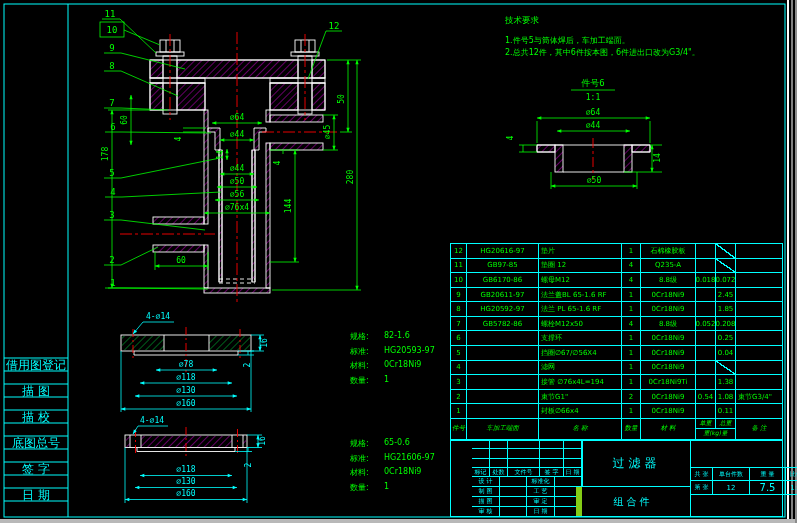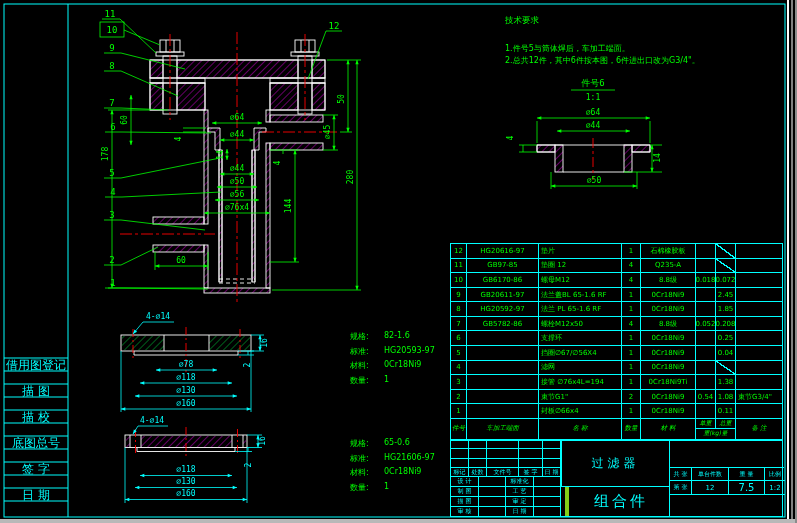--- a/index.html
+++ b/index.html
@@ -2,21 +2,21 @@
 <html><head>
 <meta charset="utf-8">
 <style>
   html,body{margin:0;padding:0;background:#000;}
   #wrap{position:relative;width:797px;height:523px;background:#000;overflow:hidden;
         font-family:"DejaVu Sans",sans-serif;}
   #cad{position:absolute;left:0;top:0;}
   .ht{position:absolute;color:#00ff00;font-size:8px;line-height:12.5px;white-space:nowrap;}
   
   #notes{left:505px;top:14px;}
-  #notes .nt{font-size:8.5px;margin-bottom:16px;}
+  #notes .nt{font-size:8.5px;margin-bottom:8px;}
   
   .finfo{position:absolute;width:120px;}
   .finfo .fr{display:grid;grid-template-columns:34px auto;height:14.5px;font-size:8px;color:#00ff00;margin-left:16px;}
   
   .lsl{position:absolute;left:4px;width:64px;text-align:center;color:#00ffff;font-size:12px;line-height:13px;}
   
   #bom{position:absolute;left:450px;top:243px;width:333px;border:1px solid #00ffff;box-sizing:border-box;background:#000;}
   .br{display:grid;grid-template-columns:16px 72px 83px 19px 55px 20px 20px 46px;height:14.58px;}
   .c{box-sizing:border-box;border-right:1px solid #00ffff;border-bottom:1px solid #00ffff;
      display:flex;align-items:center;justify-content:center;color:#00ff00;font-size:7px;
@@ -27,21 +27,21 @@
   #bomh{display:grid;grid-template-columns:16px 72px 83px 19px 55px 40px 46px;height:21px;font-style:italic;}
   #bomh .c{font-size:6.5px;}
   #wcell{display:grid;grid-template-rows:10px 10px;padding:0;border-right:1px solid #00ffff;border-bottom:1px solid #00ffff;box-sizing:border-box;}
   #wtop{display:grid;grid-template-columns:20px 19px;}
   #wtop div,#wbot{display:flex;align-items:center;justify-content:center;color:#00ff00;font-size:6px;}
   #wtop div:first-child{border-right:1px solid #00ffff;border-bottom:1px solid #00ffff;box-sizing:border-box;}
   #wtop div:last-child{border-bottom:1px solid #00ffff;box-sizing:border-box;}
   
   #tblock{position:absolute;left:450px;top:440px;width:333px;height:77px;border:1px solid #00ffff;
           border-top:none;box-sizing:border-box;color:#00ffff;}
-  .tb-abs{position:absolute;box-sizing:border-box;}
+  .tb-abs{position:absolute;box-sizing:border-box;margin-left:21px;}
   .tcell{box-sizing:border-box;border-right:1px solid #00ffff;border-bottom:1px solid #00ffff;
          display:flex;align-items:center;justify-content:center;font-size:6px;color:#00ffff;
          overflow:hidden;white-space:nowrap;}
 </style>
 </head>
 <body>
 
 <div id="wrap">
 
 <svg id="cad" width="797" height="523" viewBox="0 0 797 523">
@@ -594,21 +594,21 @@
         <div class="tcell"></div>
         <div class="tcell">审 定</div>
         <div class="tcell"></div>
     <div class="tcell">审 核</div>
         <div class="tcell"></div>
         <div class="tcell">日 期</div>
         <div class="tcell"></div>
   </div>
 
   <div class="tb-abs" style="left:110px;top:0;width:108px;height:47px;border-left:1px solid #00ffff;border-bottom:1px solid #00ffff;display:flex;align-items:center;justify-content:center;font-size:12px;letter-spacing:4px;">过滤器</div>
-  <div class="tb-abs" style="left:114px;top:47px;width:108px;height:29px;border-left:4px solid #84cc16;display:flex;align-items:center;justify-content:center;font-size:15px;letter-spacing:3px;">组合件</div>
+  <div class="tb-abs" style="left:104px;top:47px;width:108px;height:29px;border-left:6px solid #84cc16;display:flex;align-items:center;justify-content:center;font-size:10px;letter-spacing:3px;">组合件</div>
 
   <div class="tb-abs" style="left:218px;top:0;width:115px;height:28px;border-left:1px solid #00ffff;border-bottom:1px solid #00ffff;"></div>
   <div class="tb-abs" style="left:218px;top:28px;width:115px;height:13px;border-left:1px solid #00ffff;display:grid;grid-template-columns:22px 37px 36px 20px;">
     <div class="tcell">共  张</div>
     <div class="tcell">单台件数</div>
     <div class="tcell">重  量</div>
     <div class="tcell" style="border-right:none">比例</div>
   </div>
   <div class="tb-abs" style="left:218px;top:41px;width:115px;height:14px;border-left:1px solid #00ffff;display:grid;grid-template-columns:22px 37px 36px 20px;">
     <div class="tcell" style="font-size:6px">第  张</div>

